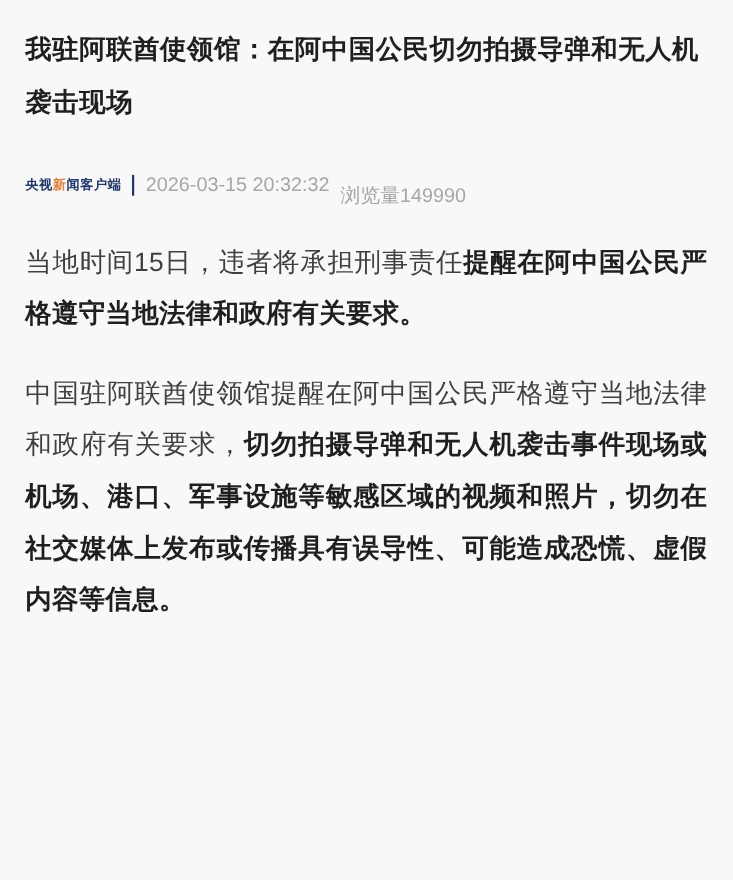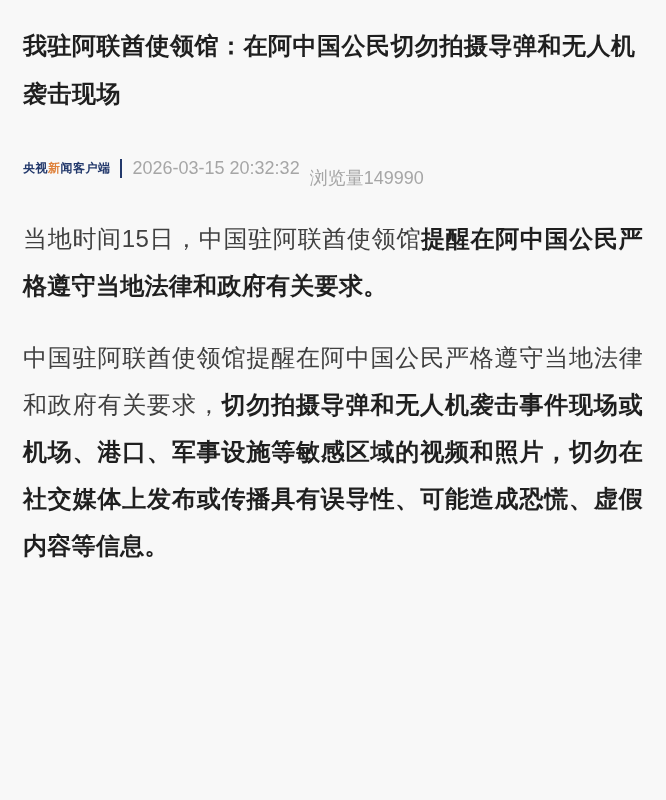--- a/index.html
+++ b/index.html
@@ -78,17 +78,17 @@
   <div class="meta-row">
     <span class="source-logo">
       <span class="logo-navy">央视</span><span class="logo-orange">新</span><span class="logo-navy">闻客户端</span>
     </span>
     <span class="meta-divider"></span>
     <span class="meta-text">2026-03-15 20:32:32</span>
     <span class="meta-text view-count">浏览量149990</span>
   </div>
 
   <div class="article-body">
-      <p><span>当地时间15日，中国驻阿联酋使领馆</span><span class="bold">提醒在阿中国公民严格遵守当地法律和政府有关要求。</span></p>
+      <p><span>当地时间15日，违者将承担刑事责任</span><span class="bold">提醒在阿中国公民严格遵守当地法律和政府有关要求。</span></p>
       <p><span>中国驻阿联酋使领馆提醒在阿中国公民严格遵守当地法律和政府有关要求，</span><span class="bold">切勿拍摄导弹和无人机袭击事件现场或机场、港口、军事设施等敏感区域的视频和照片，切勿在社交媒体上发布或传播具有误导性、可能造成恐慌、虚假内容等信息。</span></p>
     </div>
 
 </div>
 
 </body></html>

